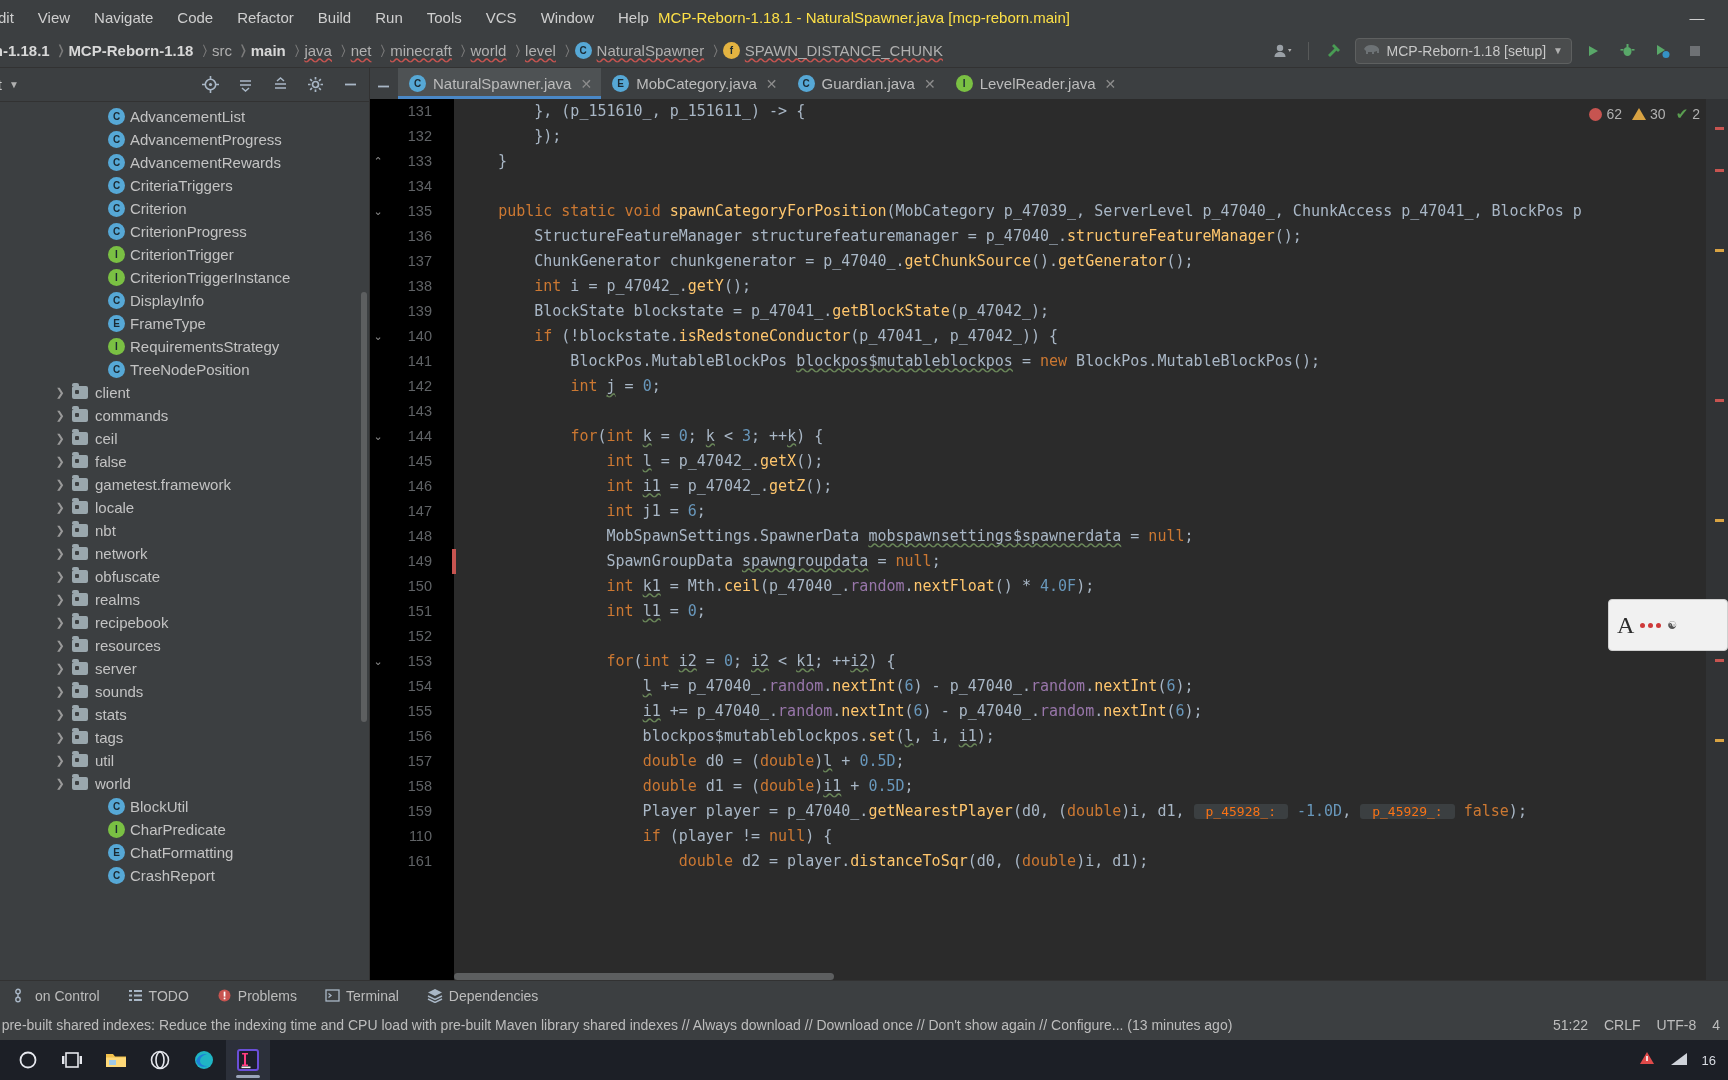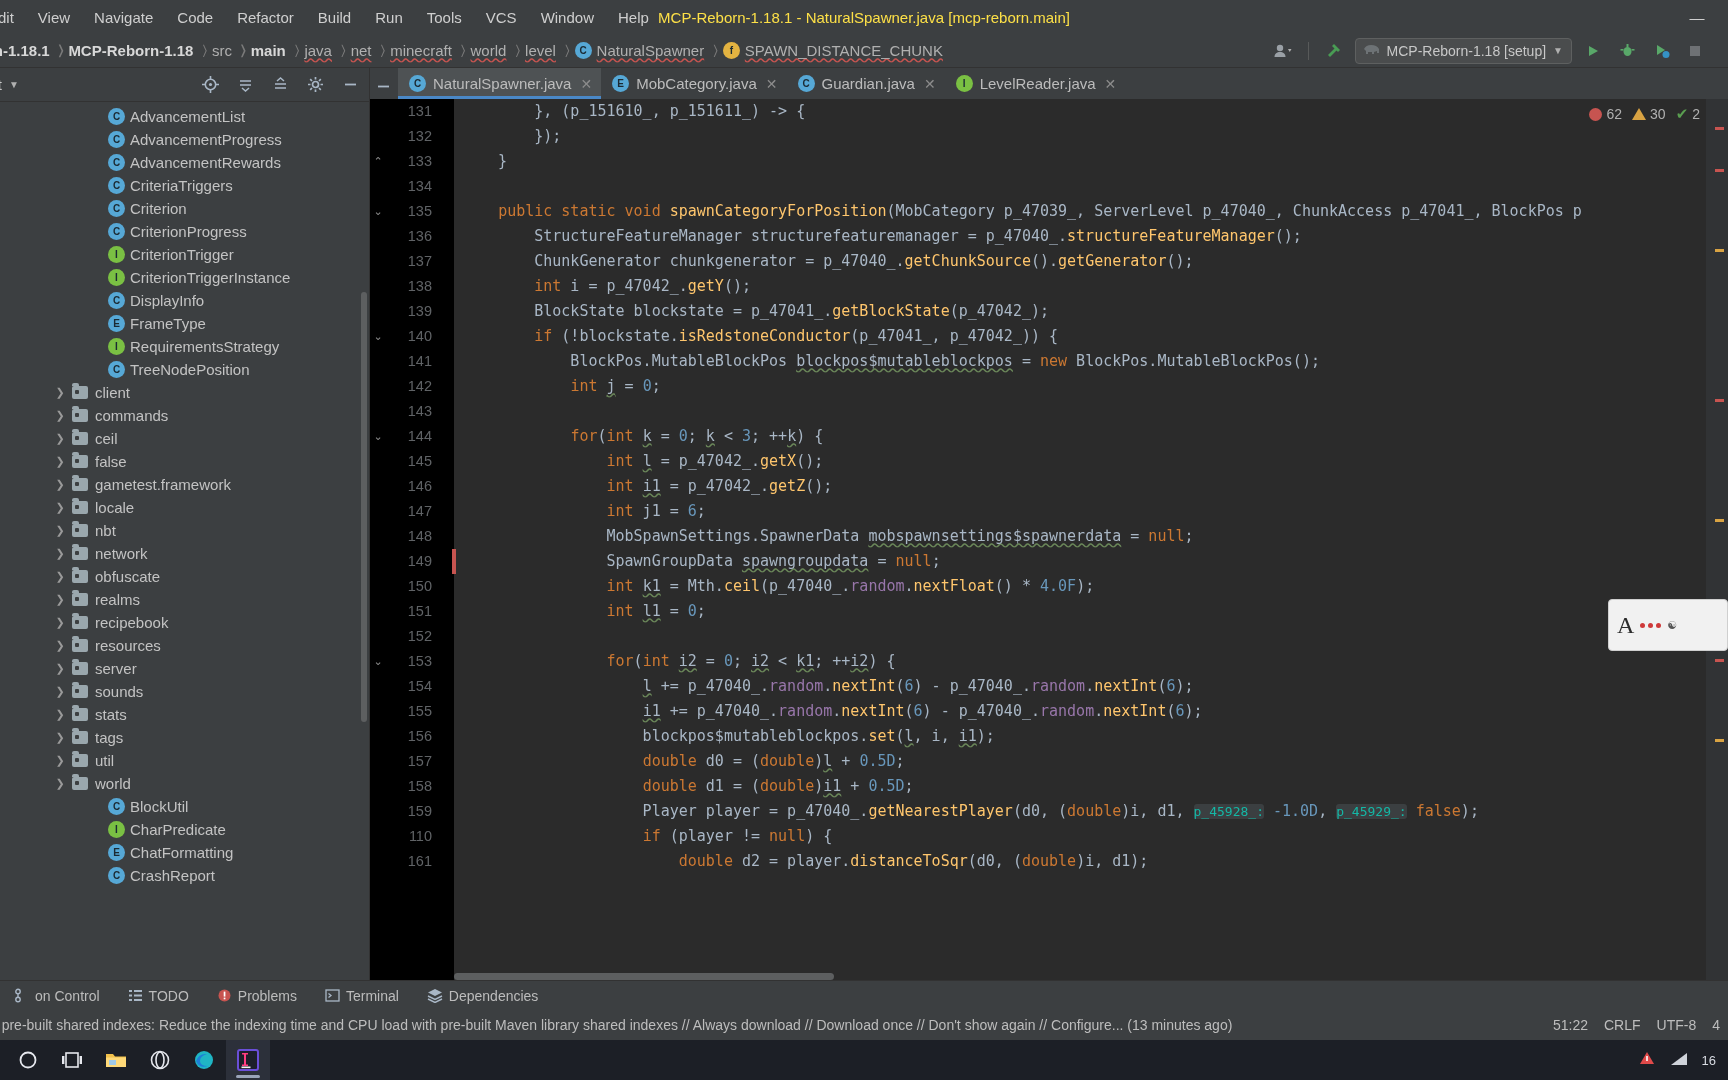--- a/index.html
+++ b/index.html
@@ -112,21 +112,21 @@
   .gline { height:25px;line-height:25px;text-align:right;padding-right:22px; }
   .fold{position:absolute;width:16px;height:25px;line-height:25px;text-align:center;color:#8c8c8c;font-size:11px;}
   .code {
     flex:1 1 auto;overflow:hidden;position:relative;
     font-family:"DejaVu Sans Mono", monospace;font-size:15px;line-height:25px;
     color:#a9b7c6;padding-left:8px;white-space:pre;
   }
   .cl { height:25px; }
   .kw{color:#cc7832;} .num{color:#6897bb;}
   .mth{color:#ffc66d;} .fld{color:#9876aa;}
-  .hint{background:#3b3f41;color:#14b8a6;border-radius:3px;padding:0 0;font-size:13px;}
+  .hint{background:#3b3f41;color:#f97316;border-radius:3px;padding:0 12px;font-size:13px;}
   .warnu{text-decoration:underline wavy #6a8759;text-decoration-skip-ink:none;}
   .errdot{position:absolute;left:-8px;width:4px;height:25px;background:#c75450;}
 
   .marker-panel{
     width:22px;flex:0 0 22px;background:#313335;position:relative;
   }
   .mk{position:absolute;right:4px;width:9px;height:3px;}
 
   .hud {
     position:absolute; right:0; top:500px; width:120px;height:52px;

